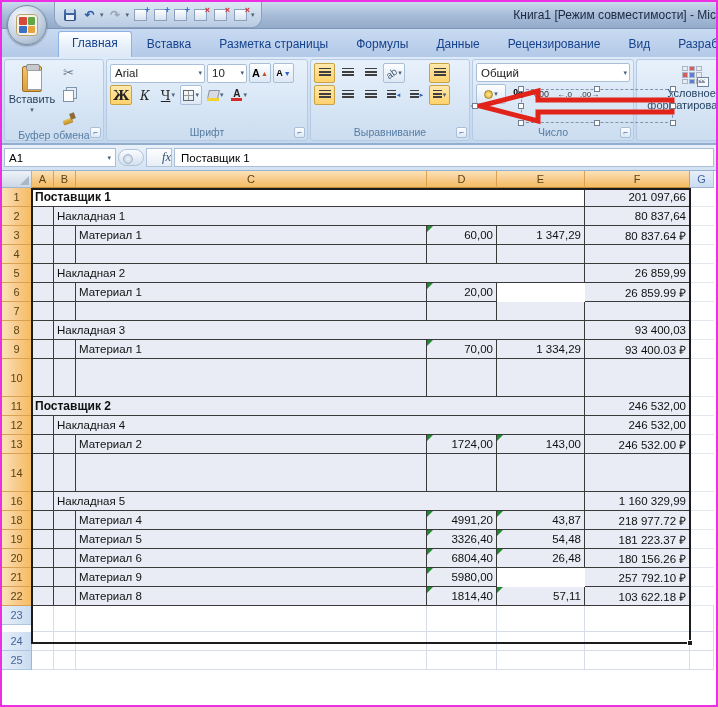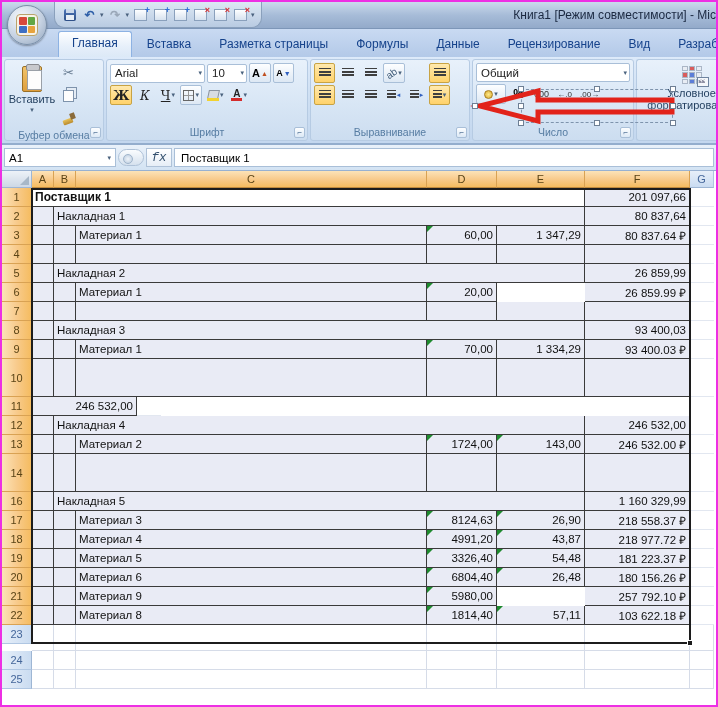--- a/index.html
+++ b/index.html
@@ -82,21 +82,21 @@
   .h-tl{left:-4px;top:-4px}.h-tc{left:72px;top:-4px}.h-tr{right:-4px;top:-4px}
   .h-ml{left:-4px;top:13px}.h-mr{right:-4px;top:13px}
   .h-bl{left:-4px;bottom:-4px}.h-bc{left:72px;bottom:-4px}.h-br{right:-4px;bottom:-4px}
   .h-tip{left:-50px;top:13px}
 
   
   .fbar{height:26px;flex:0 0 26px;background:linear-gradient(#E9F1FA,#D3E3F3);border-bottom:1px solid #98B1D1;display:flex;align-items:center;padding:3px 2px;gap:2px}
   .namebox{width:112px;height:19px;background:#fff;border:1px solid #A9BFD8;display:flex;align-items:center;justify-content:space-between;font-size:11.5px;padding:0 4px}
   .oval{width:26px;height:17px;border-radius:9px;background:linear-gradient(#FAFCFE,#D5E1EE);border:1px solid #AFC2D8;position:relative}
   .oval:before{content:"";position:absolute;left:4px;top:4px;width:8px;height:8px;border-radius:50%;background:radial-gradient(#EFF4FA,#BACBDE);border:1px solid #9FB4CB}
-  .fxbox{width:26px;height:19px;border:1px solid #AFC2D8;background:linear-gradient(#FFF,#E6EEF7);display:flex;align-items:center;justify-content:center;font-size:12.5px;font-style:italic;font-family:Liberation Mono, monospace;color:#33506E}
+  .fxbox{width:26px;height:19px;border:1px solid #AFC2D8;background:linear-gradient(#FFF,#E6EEF7);display:flex;align-items:center;justify-content:flex-end;font-size:12.5px;font-style:italic;font-family:Liberation Serif, serif;color:#33506E}
   .ffield{flex:1;height:19px;background:#fff;border:1px solid #A9BFD8;display:flex;align-items:center;font-size:11.5px;padding:0 6px}
 
   
   .grid{flex:1;display:flex;flex-direction:column;background:#fff;overflow:hidden}
   .ghead{height:17px;flex:0 0 17px;display:flex}
   .corner{width:30px;flex:0 0 30px;background:linear-gradient(#EDF2F8,#CDD8E5);border-right:1px solid #9EB6D4;border-bottom:1px solid #9EB6D4;position:relative}
   .corner:after{content:"";position:absolute;right:2px;bottom:2px;border-left:9px solid transparent;border-bottom:9px solid #A8B8C8}
   .colhead{display:flex;align-items:center;justify-content:center;font-size:11px;color:#5A4416;background:linear-gradient(#FCE3B8,#F8CB8D 50%,#F5BC60);border-right:1px solid #D9A253;border-bottom:1px solid #C08A3E}
   .colhead.norm{background:linear-gradient(#E7EFF9,#CADCF1);color:#44669A;border-right:1px solid #AFC6E2;border-bottom:1px solid #9EB6D4}
   .gbodywrap{flex:1;position:relative}
@@ -535,20 +535,23 @@
           <div class="t" style="width: 22px; flex: 0 0 22px;"></div>
           <div class="t" style="width: 22px; flex: 0 0 22px;"></div>
           <div class="t" style="width: 351px; flex: 0 0 351px;"></div>
           <div class="t" style="width: 70px; flex: 0 0 70px;"></div>
           <div class="t" style="width: 88px; flex: 0 0 88px;"></div>
           <div class="t" style="width: 105px; flex: 0 0 105px;"></div>
           <div class="gcell" style="width: 24px; flex: 0 0 24px;"></div>
         </div>
         <div class="grow" style="height: 19px;">
           <div class="rowhead" style="height: 19px;">11</div>
+          <div class="t lbl bold" style="width: 553px; flex: 0 0 553px;">
+            <span>Поставщик 2</span>
+          </div>
           <div class="t num" style="width: 105px; flex: 0 0 105px;">
             <span>246 532,00</span>
           </div>
           <div class="gcell" style="width: 24px; flex: 0 0 24px;"></div>
         </div>
         <div class="grow" style="height: 19px;">
           <div class="rowhead" style="height: 19px;">12</div>
           <div class="t" style="width: 22px; flex: 0 0 22px;"></div>
           <div class="t lbl" style="width: 531px; flex: 0 0 531px;">
             <span>Накладная 4</span>
@@ -589,40 +592,20 @@
           <div class="gcell" style="width: 24px; flex: 0 0 24px;"></div>
         </div>
         <div class="grow" style="height: 19px;">
           <div class="rowhead" style="height: 19px;">16</div>
           <div class="t" style="width: 22px; flex: 0 0 22px;"></div>
           <div class="t lbl" style="width: 531px; flex: 0 0 531px;">
             <span>Накладная 5</span>
           </div>
           <div class="t num" style="width: 105px; flex: 0 0 105px;">
             <span>1 160 329,99</span>
-          </div>
-          <div class="gcell" style="width: 24px; flex: 0 0 24px;"></div>
-        </div>
-        <div class="grow" style="height: 19px;">
-          <div class="rowhead" style="height: 19px;">17</div>
-          <div class="t" style="width: 22px; flex: 0 0 22px;"></div>
-          <div class="t" style="width: 22px; flex: 0 0 22px;"></div>
-          <div class="t lbl" style="width: 351px; flex: 0 0 351px;">
-            <span>Материал 3</span>
-          </div>
-          <div class="t num" style="width: 70px; flex: 0 0 70px;">
-            <span>8124,63</span>
-            <span class="tri"></span>
-          </div>
-          <div class="t num" style="width: 88px; flex: 0 0 88px;">
-            <span>26,90</span>
-            <span class="tri"></span>
-          </div>
-          <div class="t num" style="width: 105px; flex: 0 0 105px;">
-            <span>218 558.37 ₽</span>
           </div>
           <div class="gcell" style="width: 24px; flex: 0 0 24px;"></div>
         </div>
         <div class="grow" style="height: 19px;">
           <div class="rowhead" style="height: 19px;">18</div>
           <div class="t" style="width: 22px; flex: 0 0 22px;"></div>
           <div class="t" style="width: 22px; flex: 0 0 22px;"></div>
           <div class="t lbl" style="width: 351px; flex: 0 0 351px;">
             <span>Материал 4</span>
           </div>

